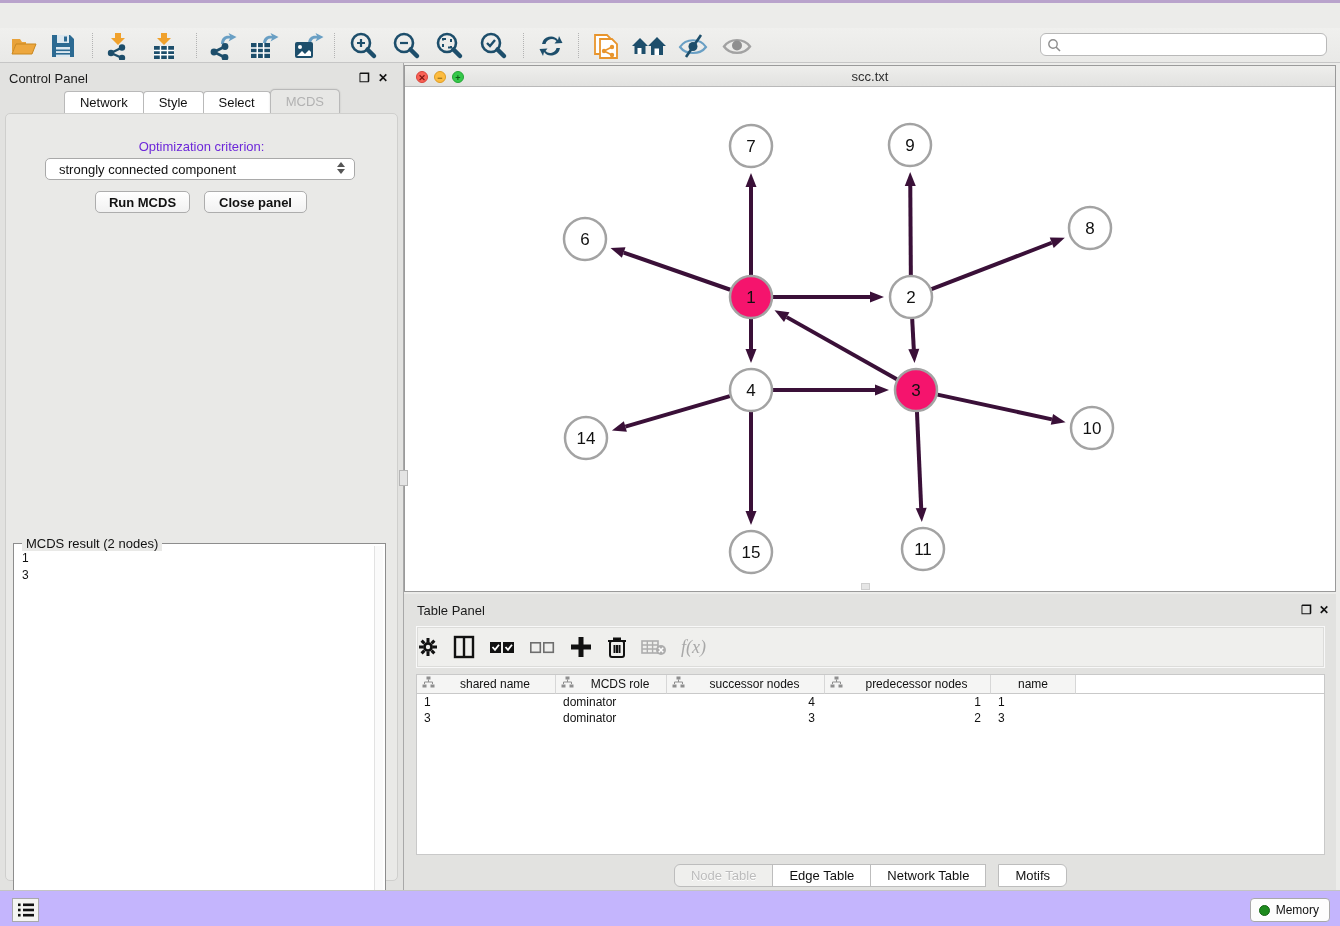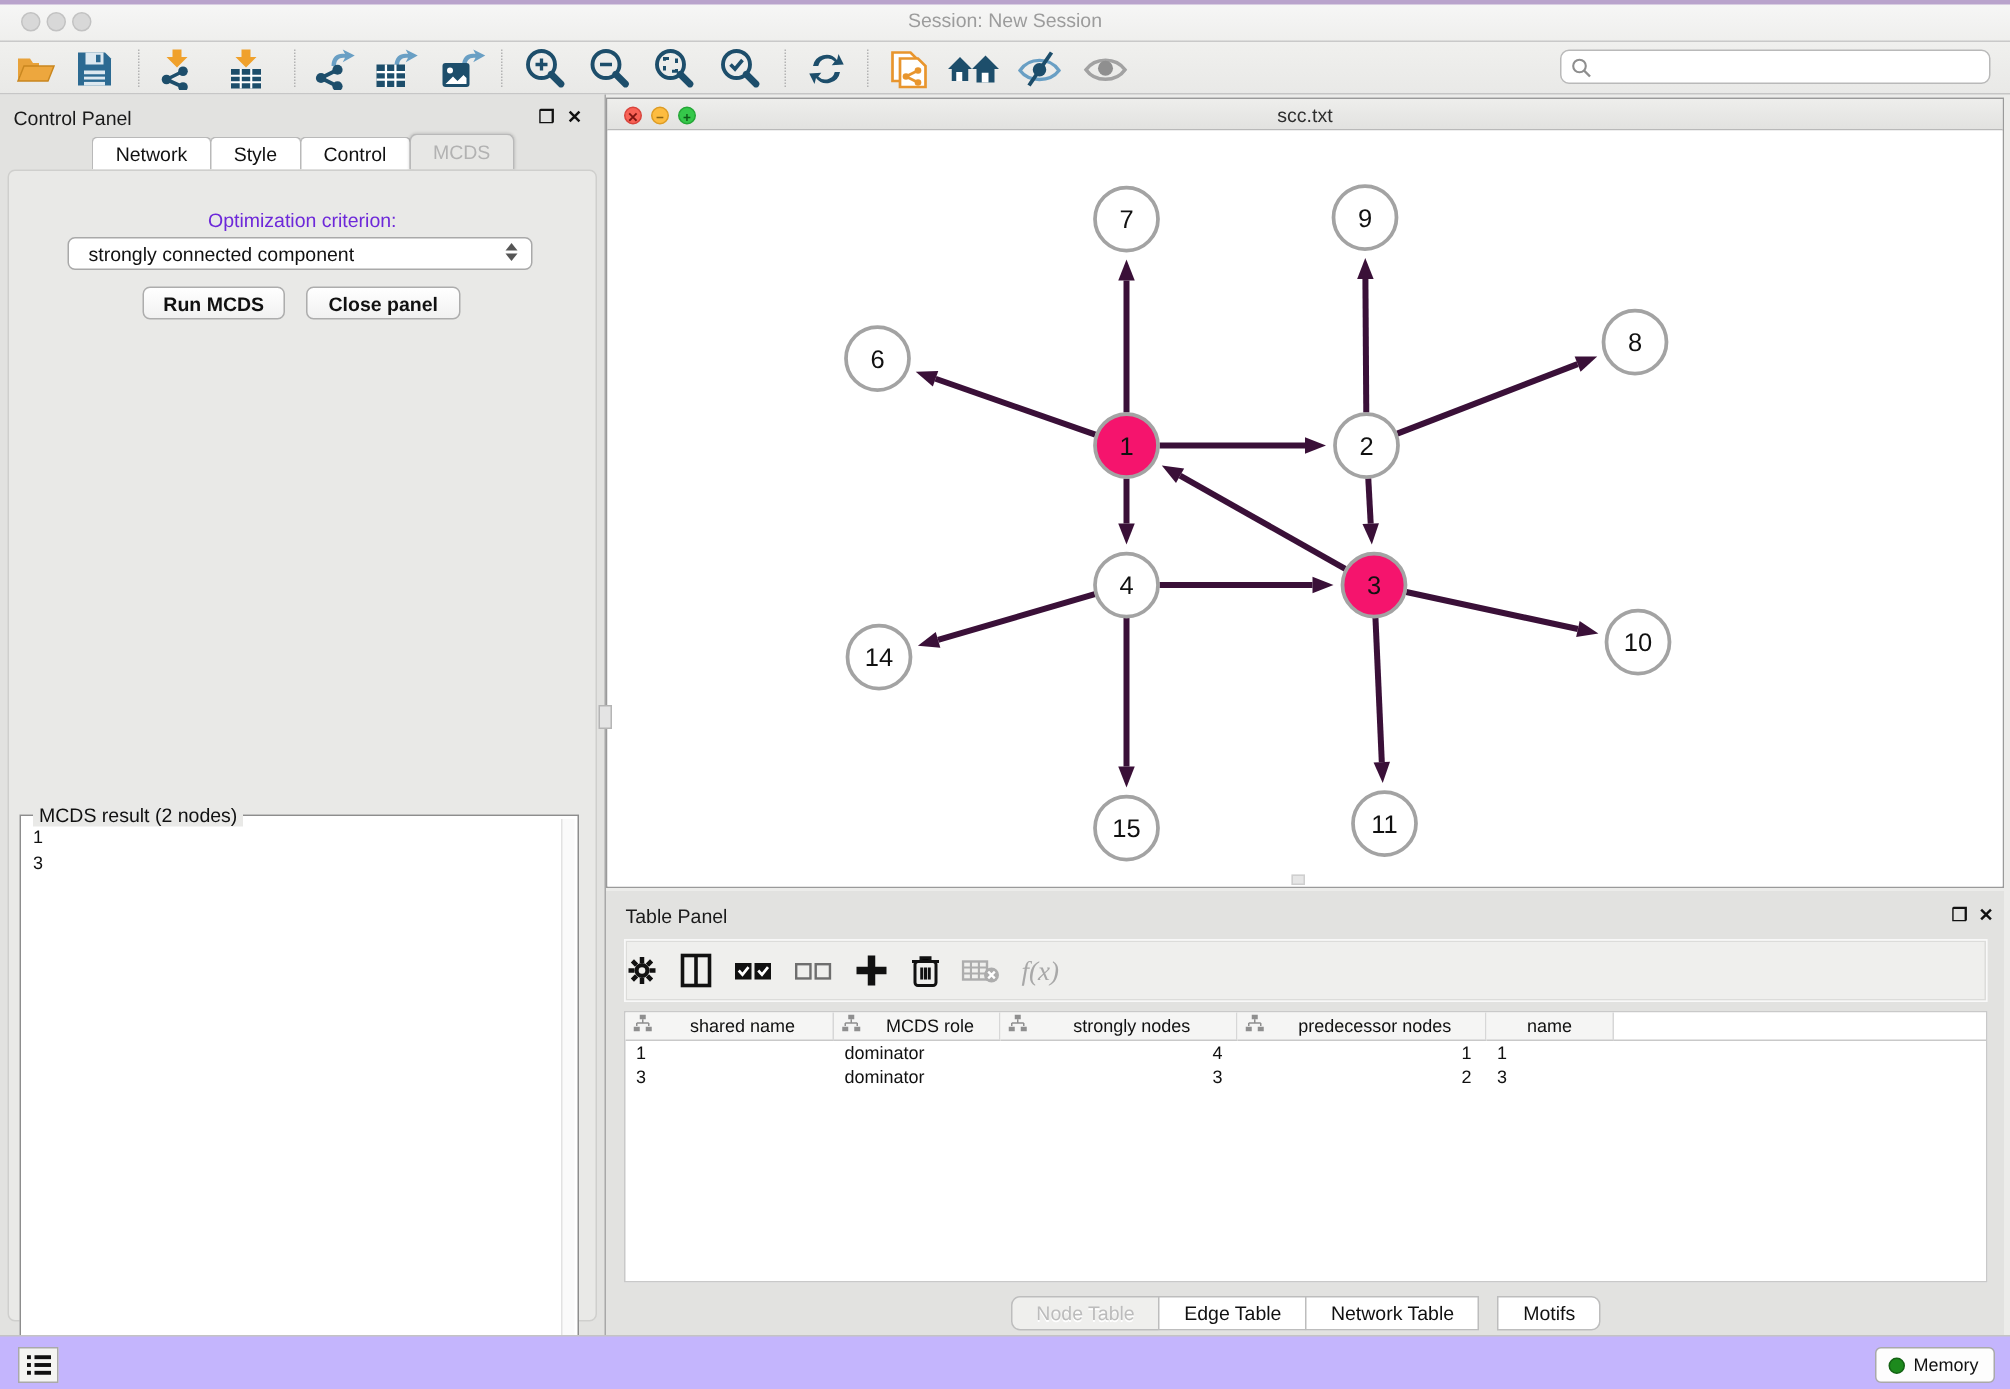--- a/index.html
+++ b/index.html
@@ -72,26 +72,20 @@
   .statusbar { position:absolute; left:0; top:890px; width:1340px; height:36px; background:#c4b5fd; border-top:1px solid #c4c4c4; }
   .list-btn { position:absolute; left:12px; top:7px; width:27px; height:24px; background:#f4f4f2; border:1px solid #a9a9a9; display:flex; align-items:center; justify-content:center; }
   .memory-btn { position:absolute; right:10px; top:7px; height:24px; padding:0 10px 0 8px; background:#fdfdfd; border:1px solid #a9a9a9; border-radius:4px; display:flex; align-items:center; font-size:12px; color:#111; }
   .mem-dot { width:11px; height:11px; border-radius:50%; background:#1d8a1d; border:1px solid #146314; margin-right:6px; }
 </style>
 </head>
 <body>
 
 <div id="app">
 
-  <div class="titlebar">
-    <div class="tl-dot tl-gray" style="left:14px"></div>
-    <div class="tl-dot tl-gray" style="left:31px"></div>
-    <div class="tl-dot tl-gray" style="left:48px"></div>
-    <div class="win-title">Session: New Session</div>
-  </div>
   <div class="top-strip"></div>
 
   <div class="toolbar">
     <div class="tb-icon" style="left:10px">
       <svg width="28" height="26" viewBox="0 0 28 26">
           <path d="M2 6 h8 l2 3 h4 v2 H6 L2 20 Z" fill="#e8a23a"></path>
           <path d="M6 11 h20 l-4 10 H2 Z" fill="#eda73e" stroke="#c9871f" stroke-width="1"></path>
         </svg>
     </div>
     <div class="tb-icon" style="left:50px">
@@ -232,21 +226,21 @@
 
   <div class="control-panel">
     <div class="cp-header">
       <span class="panel-title">Control Panel</span>
       <span class="float-btn" style="left:359px">❒</span>
       <span class="close-btn" style="left:378px">✕</span>
     </div>
     <div class="tabs-row">
       <div class="tab">Network</div>
       <div class="tab">Style</div>
-      <div class="tab">Control</div>
+      <div class="tab">Select</div>
       <div class="tab sel">MCDS</div>
     </div>
     <div class="cp-body">
       <div class="opt-label">Optimization criterion:</div>
       <div class="criterion-select">
         <span>strongly connected component</span>
         <span class="stepper">
             <span class="tri-up"></span>
             <span class="tri-dn"></span>
           </span>
@@ -412,21 +406,21 @@
           </div>
         <div class="nt-hcell" style="width:158px">
             <span class="hicon"><svg width="13" height="13" viewBox="0 0 13 13" style="margin-left:5px">
                 <g fill="#8f8f8f">
                   <rect x="4.5" y="0.5" width="4" height="3"></rect>
                   <path d="M6.5 3.5 v2.5 M2.5 6 h8 M2.5 6 v2 M10.5 6 v2" stroke="#8f8f8f" stroke-width="1" fill="none"></path>
                   <rect x="0.5" y="8.5" width="4" height="3"></rect>
                   <rect x="8.5" y="8.5" width="4" height="3"></rect>
                 </g>
               </svg></span>
-            <span class="lbl">strongly nodes</span>
+            <span class="lbl">successor nodes</span>
           </div>
         <div class="nt-hcell" style="width:166px">
             <span class="hicon"><svg width="13" height="13" viewBox="0 0 13 13" style="margin-left:5px">
                 <g fill="#8f8f8f">
                   <rect x="4.5" y="0.5" width="4" height="3"></rect>
                   <path d="M6.5 3.5 v2.5 M2.5 6 h8 M2.5 6 v2 M10.5 6 v2" stroke="#8f8f8f" stroke-width="1" fill="none"></path>
                   <rect x="0.5" y="8.5" width="4" height="3"></rect>
                   <rect x="8.5" y="8.5" width="4" height="3"></rect>
                 </g>
               </svg></span>

